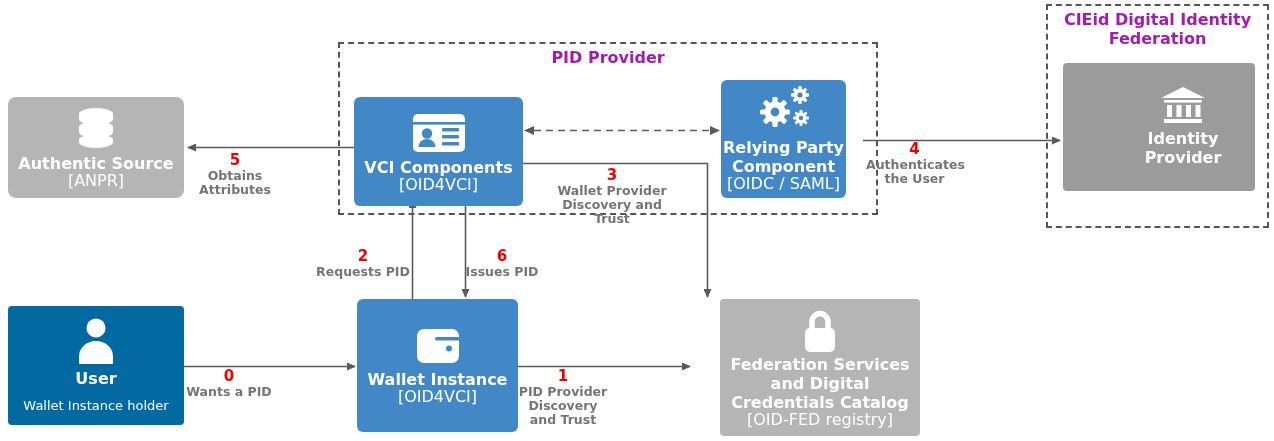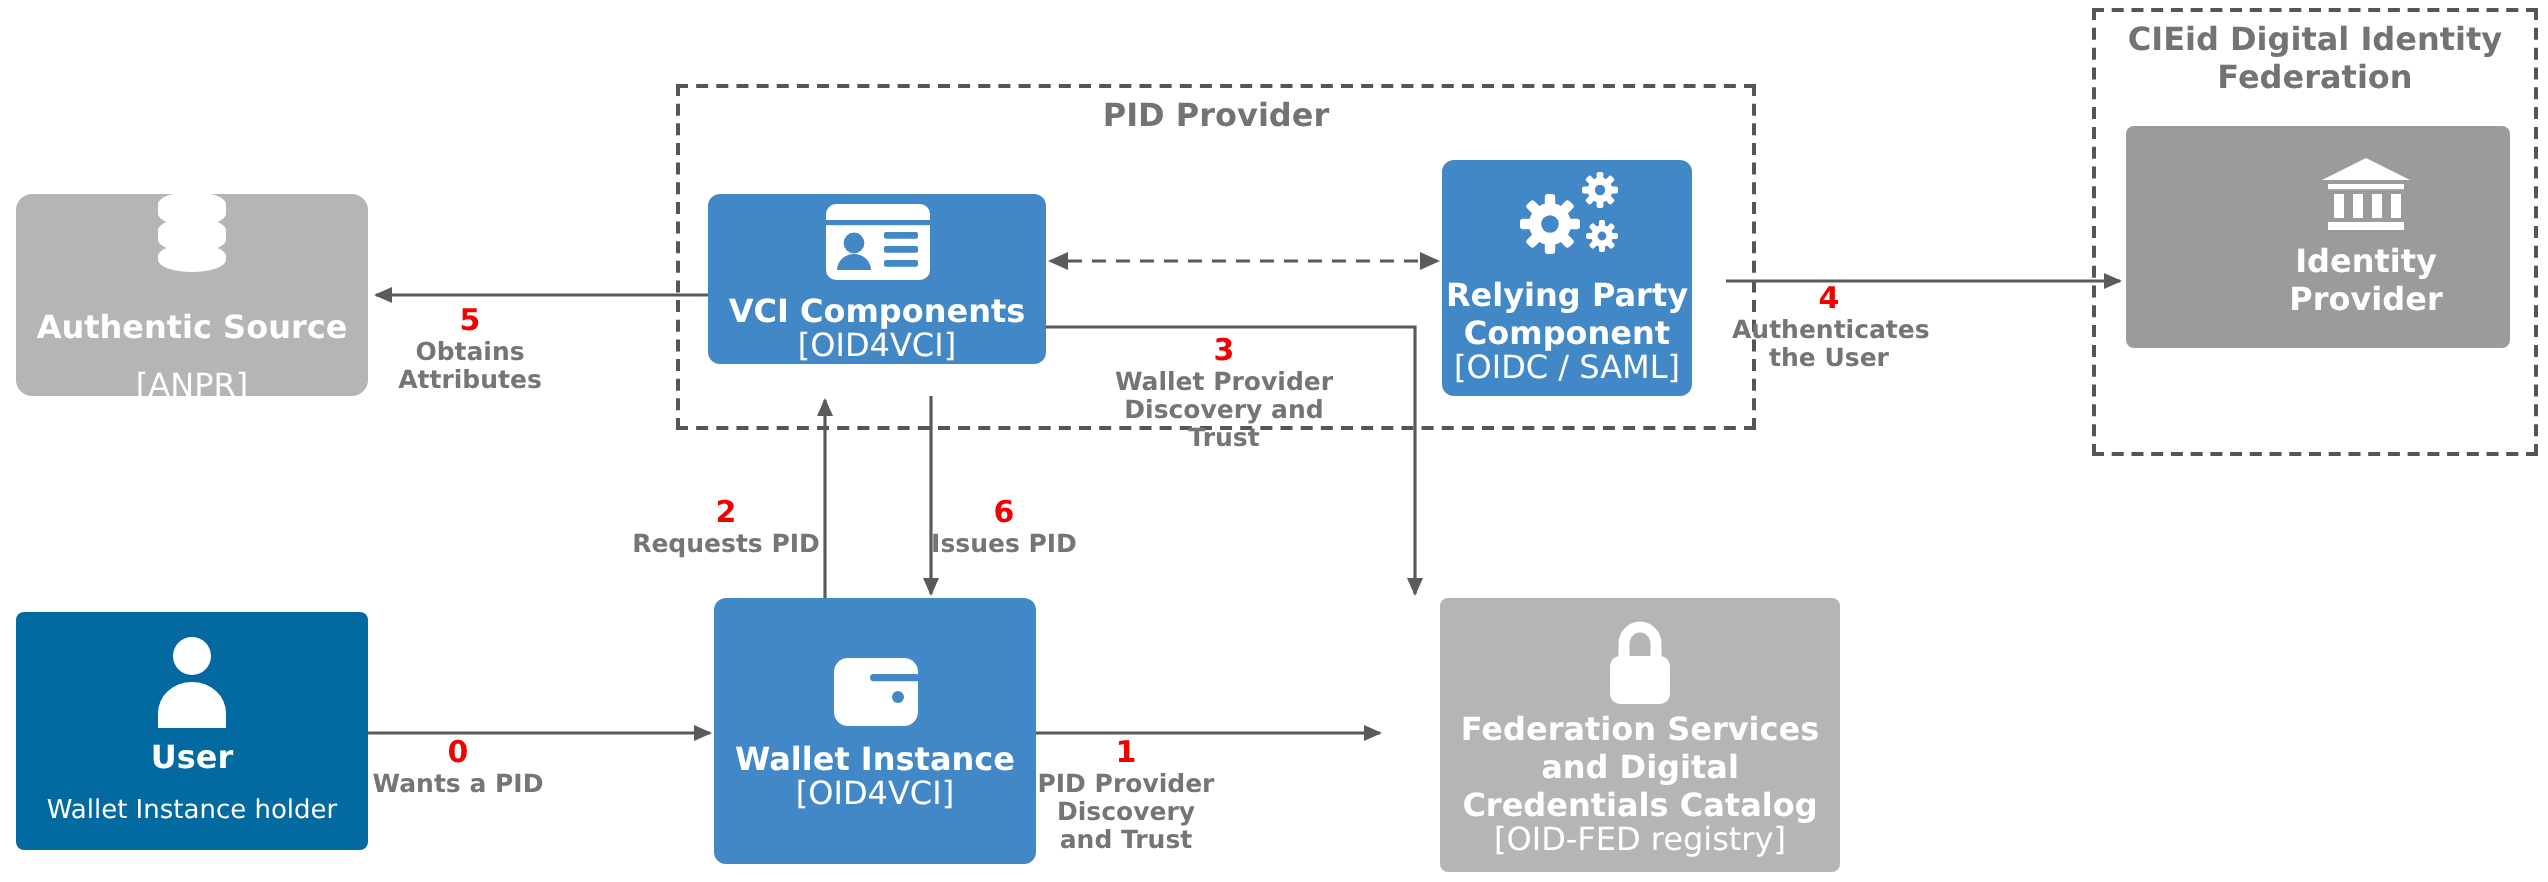--- a/index.html
+++ b/index.html
@@ -1,21 +1,21 @@
 <!DOCTYPE html>
 <html><head>
 <meta charset="utf-8">
 <style>
   html,body{margin:0;padding:0;background:#ffffff;}
   body{font-family:"DejaVu Sans","Liberation Sans",sans-serif;}
   #canvas{position:relative;width:1274px;height:441px;background:#ffffff;overflow:hidden;}
 
   
   .group{position:absolute;border:2px dashed #555555;box-sizing:border-box;background:transparent;}
-  .group-title{font-weight:bold;font-size:16px;line-height:19px;color:#737373;text-align:center;padding-top:4px;}
+  .group-title{font-weight:bold;font-size:16px;line-height:19px;color:#a21caf;text-align:center;padding-top:4px;}
 
   
   .node{position:absolute;box-sizing:border-box;color:#ffffff;display:flex;flex-direction:column;
         align-items:center;justify-content:center;text-align:center;}
   .blue{background:#4287c6;border-radius:6px;}
   .navy{background:#0369a1;border-radius:4px;}
   .gray{background:#b5b5b5;border-radius:8px;}
   .gray-dark{background:#9b9b9b;border-radius:4px;}
   .node-icon{margin-bottom:5px;flex:0 0 auto;}
   .node-title{font-weight:bold;font-size:16px;line-height:19px;}
@@ -58,33 +58,33 @@
       <path d="M863 140.5 H1060" marker-end="url(#arrow)"></path>
       <path d="M354 147.5 H188" marker-end="url(#arrow)"></path>
       <path d="M534 130.5 H710" stroke-dasharray="7 5"></path>
     </g>
     <g fill="#5a5a5a">
       <polygon points="524,130.5 534,126 534,135"></polygon>
       <polygon points="720,130.5 710,126 710,135"></polygon>
     </g>
   </svg>
 
-  <div class="node gray" style="left:8px;top:97px;width:176px;height:101px;gap:12px;">
+  <div class="node gray" style="left:8px;top:97px;width:176px;height:101px;">
     <svg class="node-icon" width="40" height="42" viewBox="0 0 40 42">
       <g fill="#ffffff">
         <path d="M3 7 a17 6 0 0 1 34 0 v5 a17 6 0 0 1 -34 0 z"></path>
         <path d="M3 20 a17 6 0 0 1 34 0 v5 a17 6 0 0 1 -34 0 z"></path>
         <path d="M3 33 a17 6 0 0 1 34 0 v2 a17 6 0 0 1 -34 0 z"></path>
       </g>
     </svg>
     <div class="node-title">Authentic Source</div>
     <div class="node-sub">[ANPR]</div>
   </div>
 
-  <div class="node blue" style="left:354px;top:97px;width:169px;height:85px;">
+  <div class="node blue" style="left:354px;top:97px;width:169px;height:109px;">
     <svg class="node-icon" width="54" height="42" viewBox="0 0 54 42">
       <rect x="1" y="3" width="52" height="38" rx="5" fill="#ffffff"></rect>
       <rect x="1" y="11" width="52" height="2.6" fill="#4287c6"></rect>
       <circle cx="15" cy="22.5" r="5.2" fill="#4287c6"></circle>
       <path d="M6.5 36 a8.5 8 0 0 1 17 0 z" fill="#4287c6"></path>
       <rect x="30" y="17" width="17" height="3.4" rx="1" fill="#4287c6"></rect>
       <rect x="30" y="24" width="17" height="3.4" rx="1" fill="#4287c6"></rect>
       <rect x="30" y="31" width="17" height="3.4" rx="1" fill="#4287c6"></rect>
     </svg>
     <div class="node-title">VCI Components</div>
@@ -117,21 +117,21 @@
           <rect x="-1.5" y="-8" width="3" height="16" rx="1" transform="rotate(135)"></rect>
           <circle r="5.4"></circle>
           <circle r="2.2" fill="#4287c6"></circle>
         </g>
       </g>
     </svg>
     <div class="node-title">Relying Party<br>Component</div>
     <div class="node-sub">[OIDC / SAML]</div>
   </div>
 
-  <div class="node gray-dark" style="left:1063px;top:63px;width:192px;height:111px;padding-left:48px;">
+  <div class="node gray-dark" style="left:1063px;top:63px;width:192px;height:128px;padding-left:48px;">
     <svg class="node-icon" width="46" height="37" viewBox="0 0 46 37">
       <g fill="#ffffff">
         <path d="M23 0 L45 11 H1 Z"></path>
         <rect x="4" y="13" width="38" height="2.6"></rect>
         <rect x="7" y="18" width="5" height="12"></rect>
         <rect x="16.5" y="18" width="5" height="12"></rect>
         <rect x="26" y="18" width="5" height="12"></rect>
         <rect x="35.5" y="18" width="5" height="12"></rect>
         <rect x="4" y="32" width="38" height="4"></rect>
       </g>

